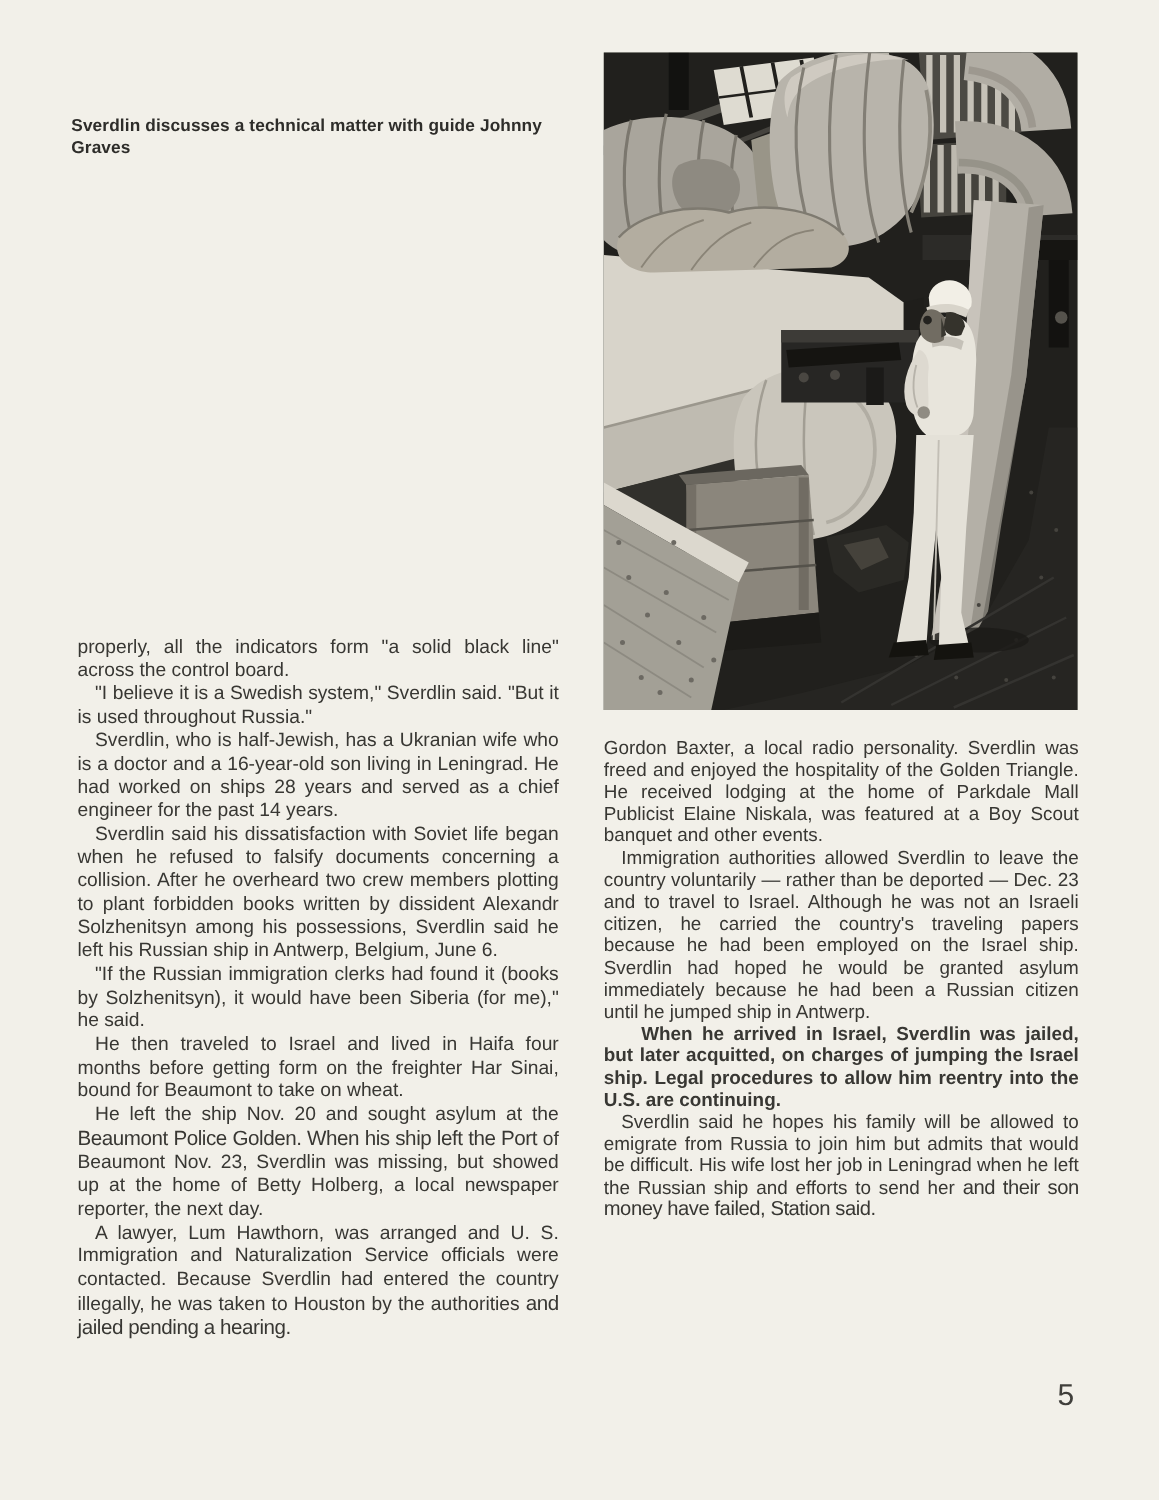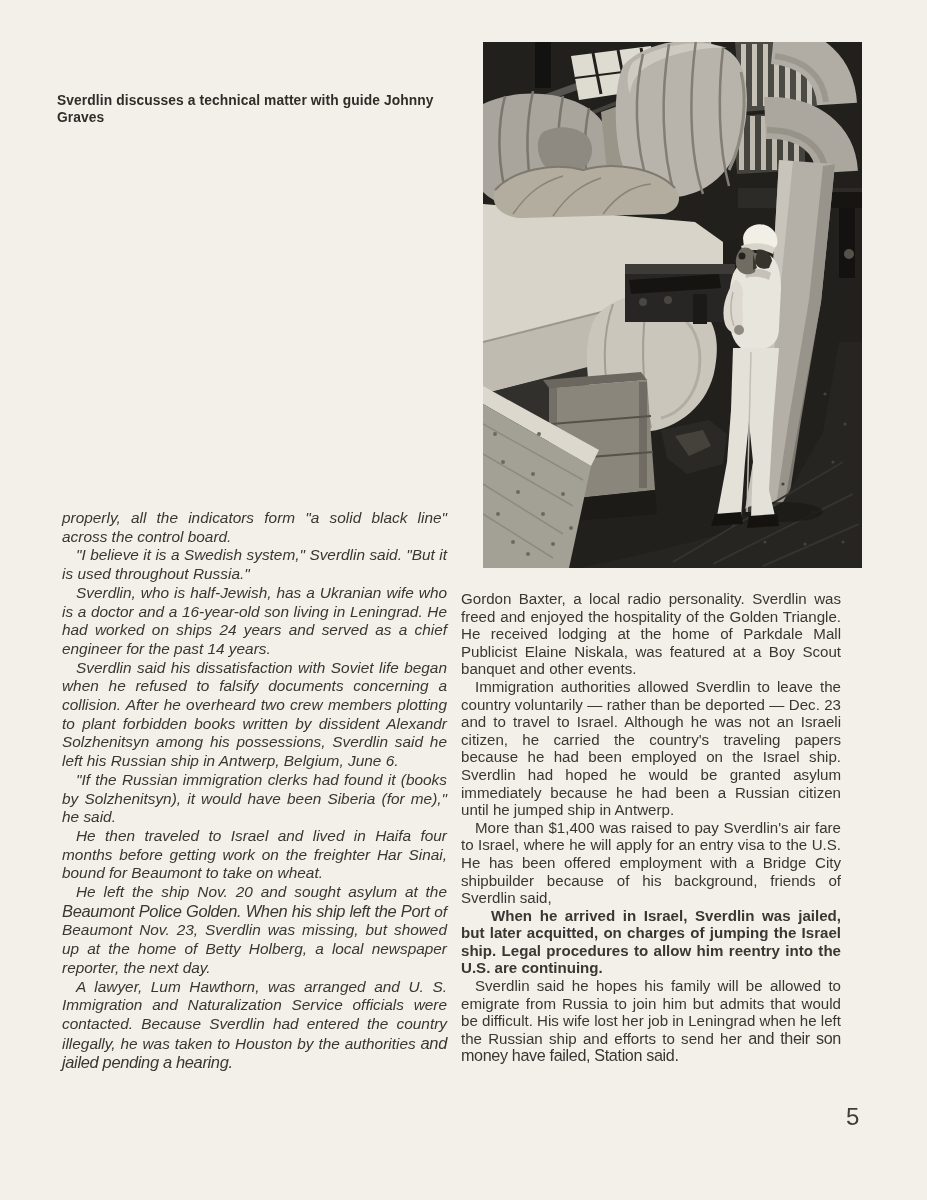--- a/index.html
+++ b/index.html
@@ -14,22 +14,22 @@
     position:absolute;left:57px;top:92px;width:408px;
     font-weight:bold;font-size:13.8px;line-height:17px;color:#2e2d2a;
     letter-spacing:0.1px;
   }
   .photo-wrap{
     position:absolute;left:483px;top:42px;width:379px;height:526px;
     background:#21201d;overflow:hidden;
   }
   .photo-wrap svg{display:block;}
   .col{position:absolute;text-align:justify;}
-  .col-left{left:62px;top:509px;width:385px;font-size:15.4px;line-height:18.7px;font-style:italic;}
-  .col-right{left:461px;top:590px;width:380px;font-size:15.1px;line-height:17.6px;}
+  .col-left{left:62px;top:509px;width:385px;font-size:15.4px;line-height:18.7px;}
+  .col-right{left:483px;top:590px;width:380px;font-size:15.1px;line-height:17.6px;}
   .para{margin:0;text-indent:14px;text-align:justify;}
   .para.noindent{text-indent:0;}
   .para.bigindent{text-indent:30px;font-weight:bold;}
   .paste{font-size:1.07em;letter-spacing:-0.35px;}
   .page-number{
     position:absolute;left:846px;top:1103px;
     font-size:24px;color:#403f3b;
   }
 </style>
 </head>
@@ -216,30 +216,29 @@
         <path d="M270,212 L274,226 L270,228 Z" fill="#3a3831"></path>
 
         <path d="M274,208 C281,206 288,211 289,219 L286,226 C280,228 274,226 272,220 Z" fill="#35332c"></path>
       </g>
     </svg>
   </div>
 
   <div class="col col-left">
       <p class="para noindent"><span>properly, all the  indicators form "a solid black line" across the control board.</span></p>
       <p class="para"><span>"I believe it is a Swedish system," Sverdlin said. "But it is used throughout Russia."</span></p>
-      <p class="para"><span>Sverdlin, who is half-Jewish, has a Ukranian wife who is a doctor and a 16-year-old son living in Leningrad. He had worked on ships 24 years and served as a chief engineer for the past 14 years.</span></p>
+      <p class="para"><span>Sverdlin, who is half-Jewish, has a Ukranian wife who is a doctor and a 16-year-old son living in Leningrad. He had worked on ships 28 years and served as a chief engineer for the past 14 years.</span></p>
       <p class="para"><span>Sverdlin said his dissatisfaction with Soviet life began when he refused to falsify documents concerning a collision. After he overheard two crew members plotting to plant forbidden books written by dissident Alexandr Solzhenitsyn among his possessions, Sverdlin said he left his Russian ship in Antwerp, Belgium, June 6.</span></p>
       <p class="para"><span>"If the Russian immigration clerks had found it (books by Solzhenitsyn), it would have been Siberia (for me)," he said.</span></p>
-      <p class="para"><span>He then traveled to Israel and lived in Haifa four months before getting work on the freighter Har Sinai, bound for Beaumont to take on wheat.</span></p>
+      <p class="para"><span>He then traveled to Israel and lived in Haifa four months before getting form on the freighter Har Sinai, bound for Beaumont to take on wheat.</span></p>
       <p class="para"><span>He left the ship  Nov. 20 and sought asylum at the </span><span class="paste">Beaumont Police Golden. When his ship left the Port</span><span> of Beaumont Nov. 23, Sverdlin was missing, but showed up at the home of Betty Holberg, a local newspaper reporter, the next day.</span></p>
       <p class="para"><span>A lawyer, Lum Hawthorn, was arranged and U. S. Immigration and Naturalization Service officials were contacted. Because Sverdlin had entered the country illegally, he was taken to Houston by the authorities </span><span class="paste">and jailed pending a hearing.</span></p>
     </div>
   <div class="col col-right">
       <p class="para noindent"><span>Gordon Baxter, a local radio personality. Sverdlin was freed and enjoyed the hospitality of the Golden Triangle. He received lodging at the home of Parkdale Mall Publicist Elaine Niskala, was featured at a Boy Scout banquet and other events.</span></p>
       <p class="para"><span>Immigration authorities allowed Sverdlin to leave the country voluntarily — rather than be deported — Dec. 23 and to travel to Israel. Although he was not an Israeli citizen, he carried the country's traveling papers because he had been employed on the Israel ship. Sverdlin had hoped he would be granted asylum immediately because he had been a Russian citizen until he jumped ship in Antwerp.</span></p>
-      <p class="para"><span>More than $1,400 was raised to pay Sverdlin's air fare to Israel, where he will apply for an entry visa to the U.S. He has been offered employment with a Bridge City shipbuilder because of his background, friends of Sverdlin said,</span></p>
       <p class="para bigindent"><span>When he arrived in Israel, Sverdlin was jailed, but later acquitted, on charges of jumping the Israel ship. Legal procedures to allow him reentry into the U.S. are continuing.</span></p>
       <p class="para"><span>Sverdlin said he hopes his family will be allowed to emigrate from Russia to join him but admits that would be difficult. His wife lost her job in Leningrad when he left the Russian ship and efforts to send her </span><span class="paste">and their son money have failed, Station said.</span></p>
     </div>
 
   <div class="page-number">5</div>
 
 </div>
 
 </body></html>

